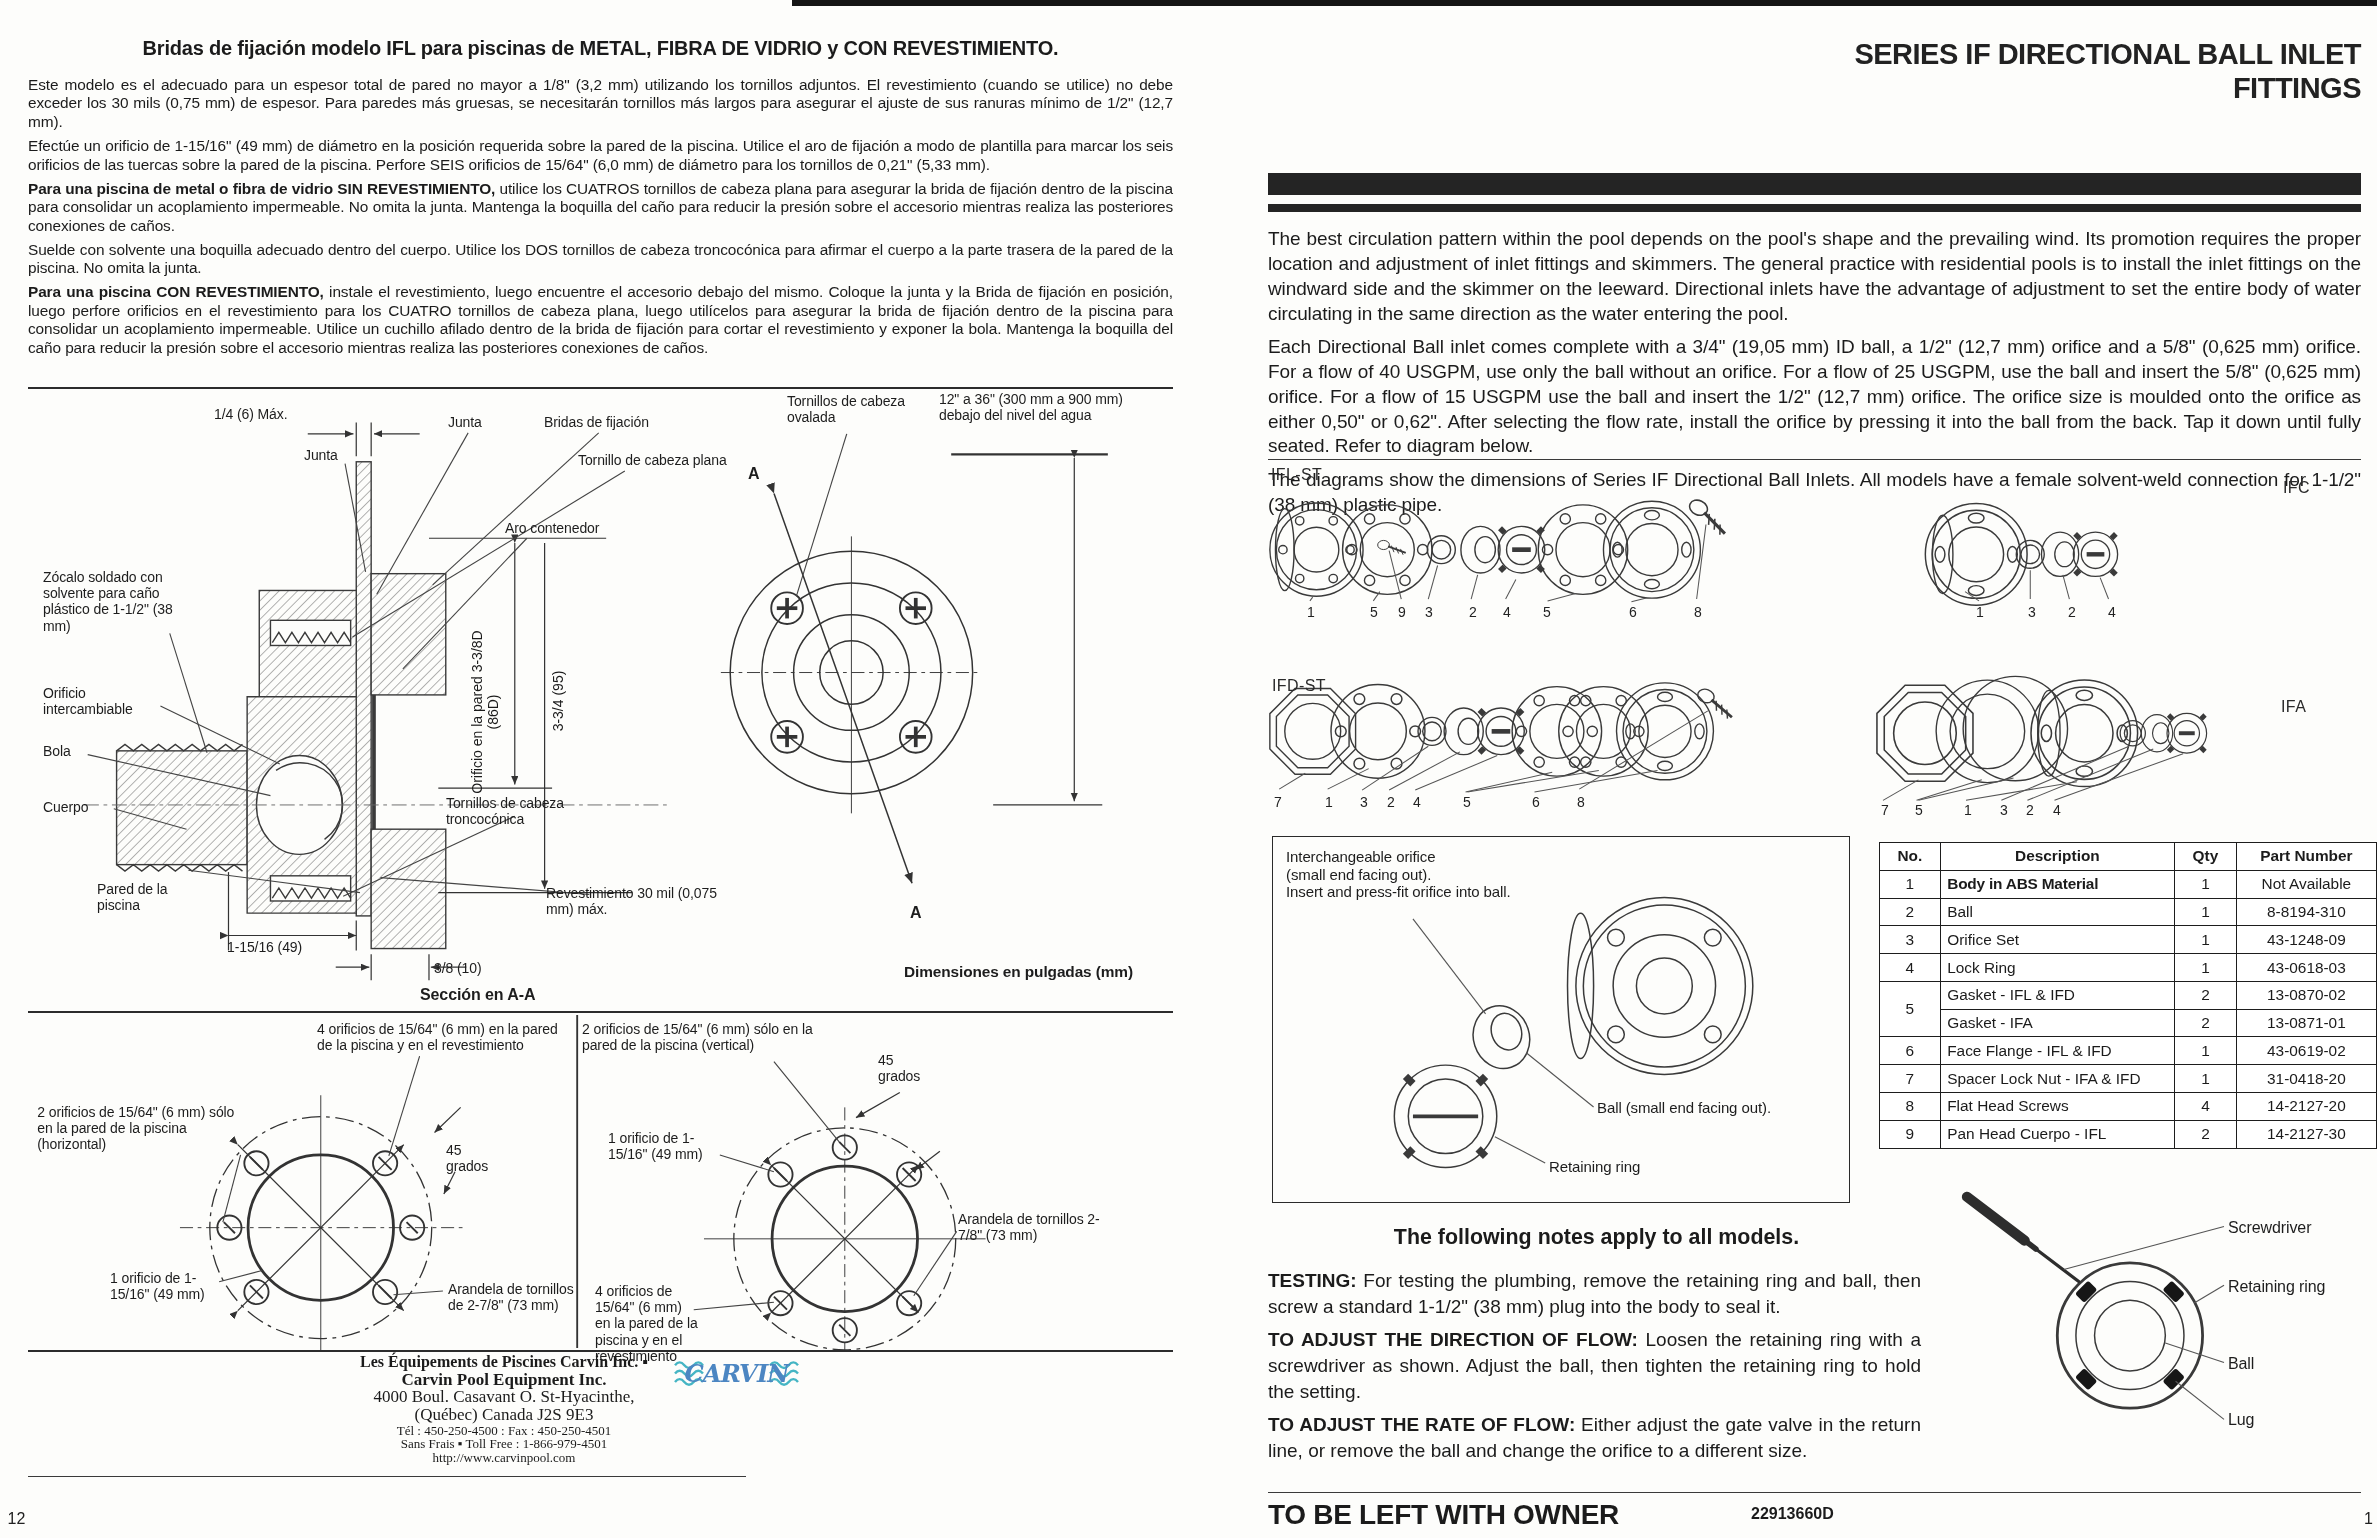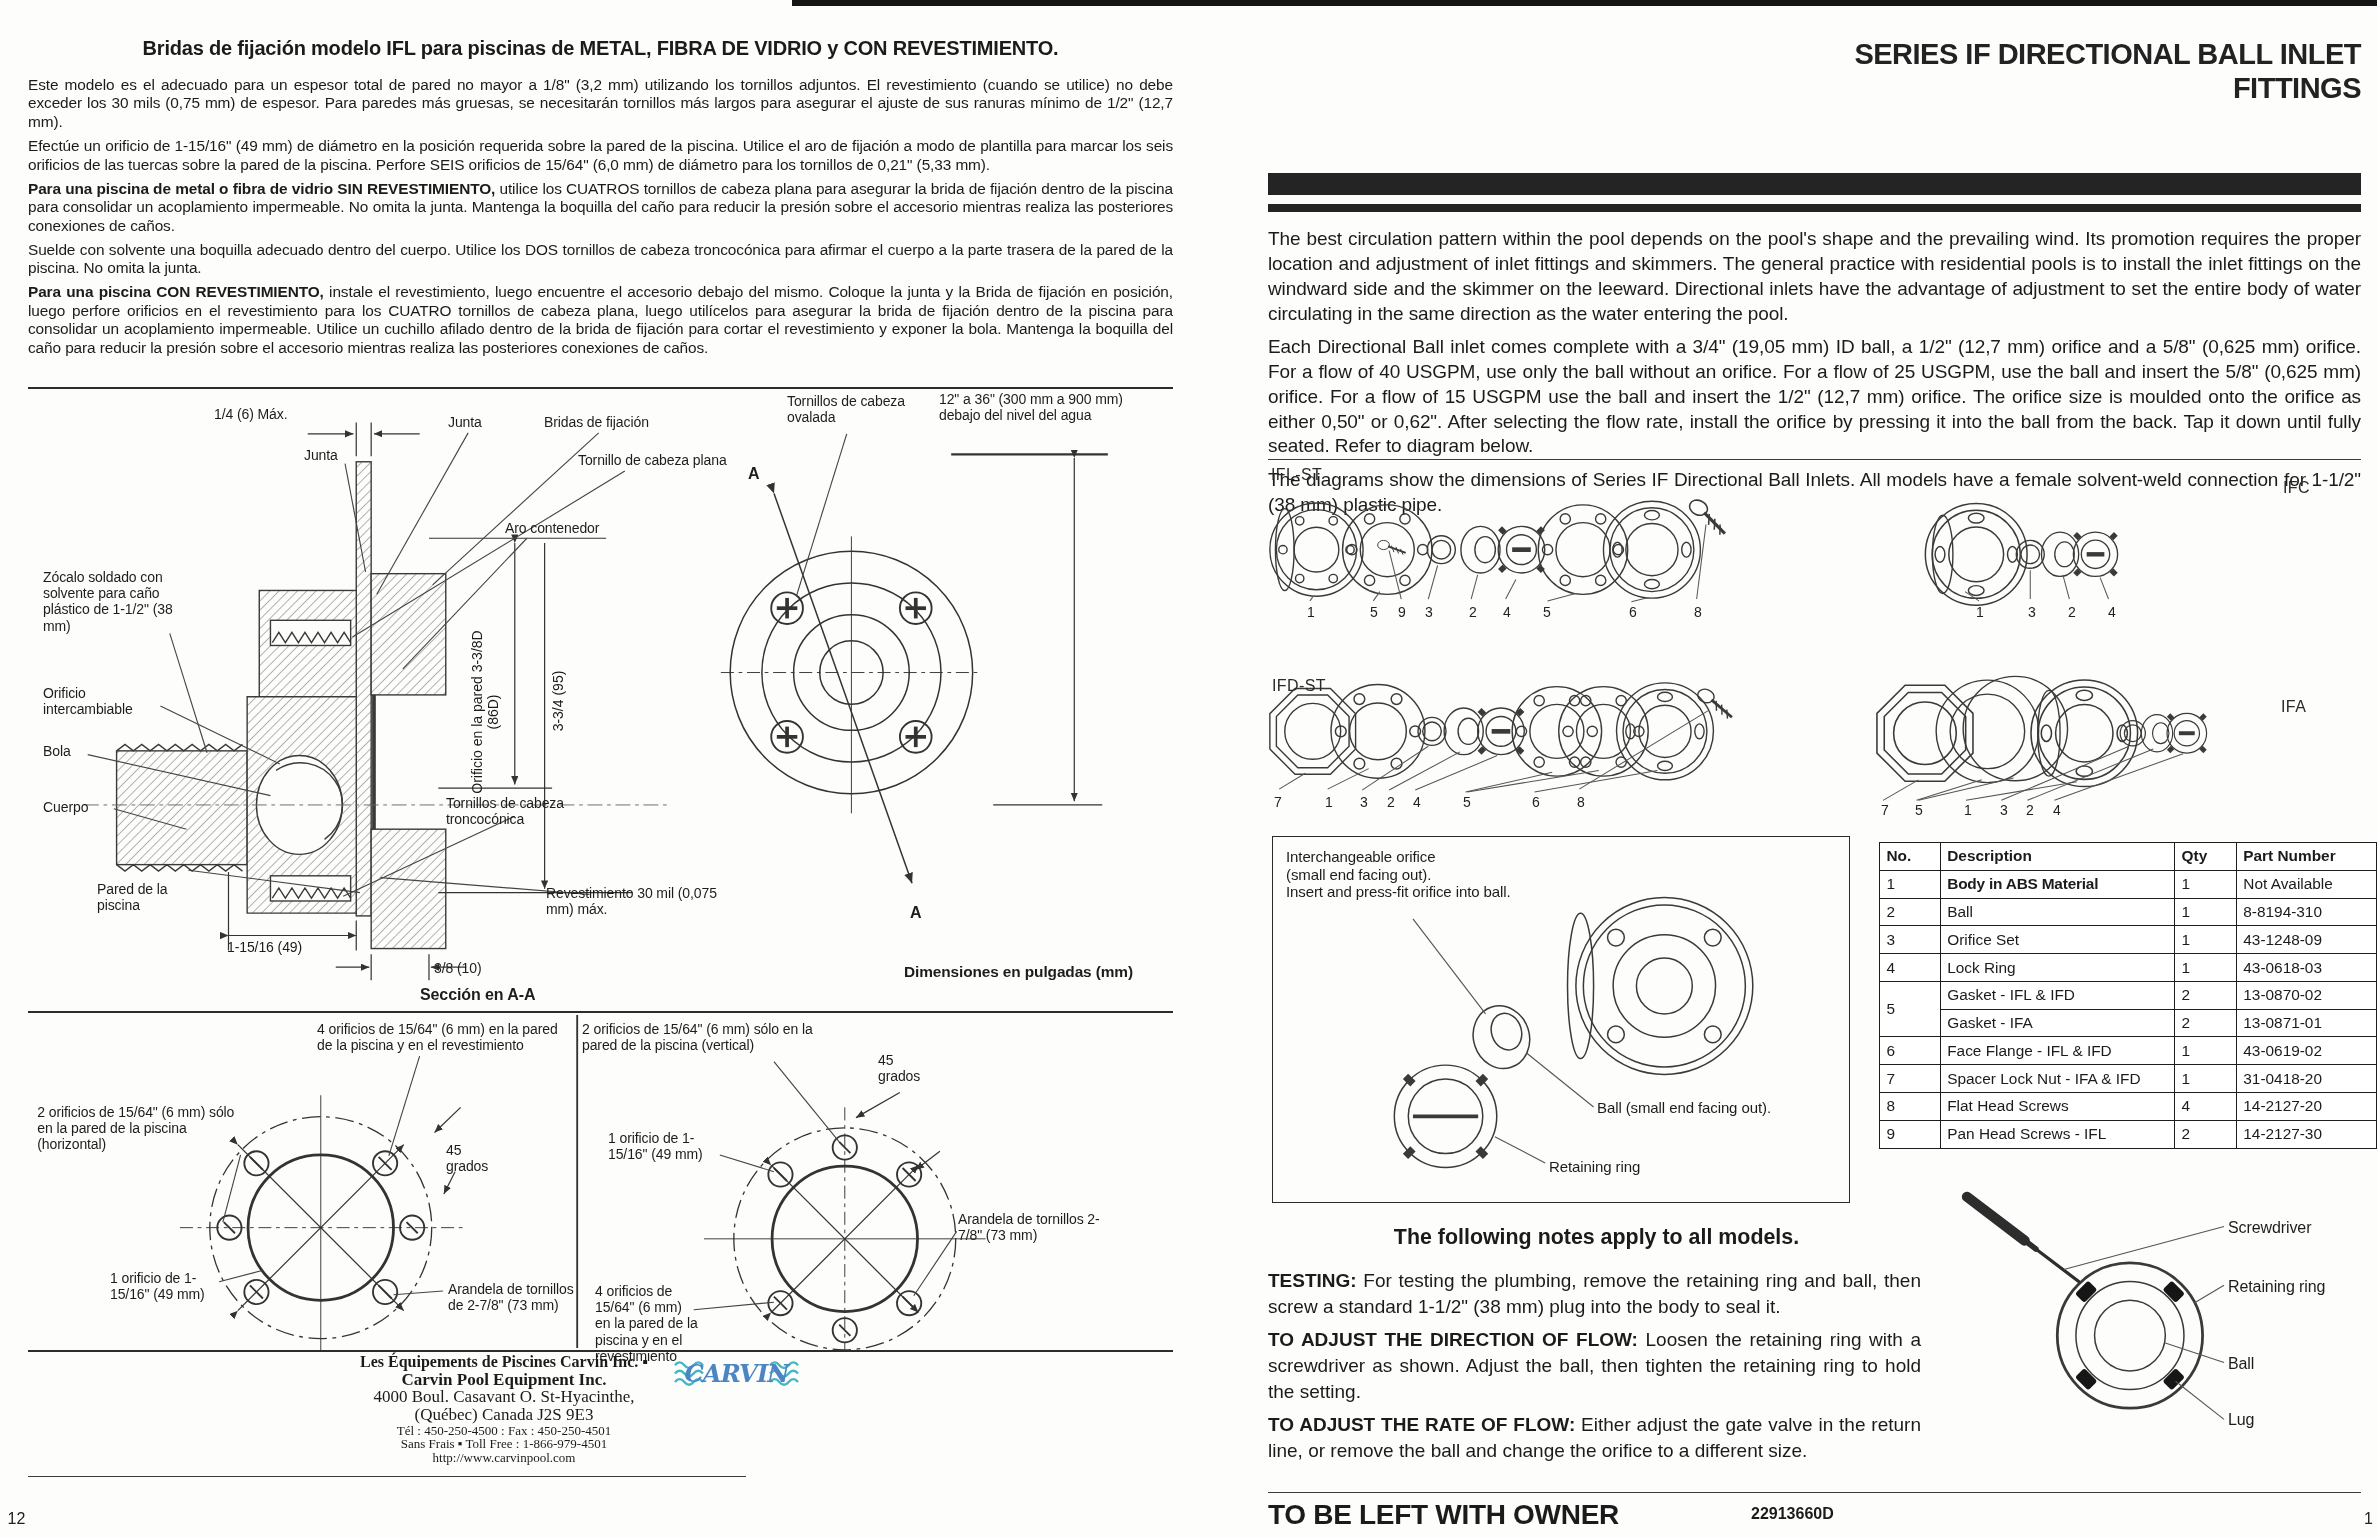--- a/index.html
+++ b/index.html
@@ -15,21 +15,21 @@
   .paras p{margin:0 0 5.6px;font-size:15.4px;line-height:1.2;text-align:justify;letter-spacing:-0.1px;}
   .vlab{position:absolute;transform:rotate(-90deg);transform-origin:0 0;font-size:14px;line-height:1.15;text-align:center;}
   .cn{position:absolute;font-size:14px;color:#222;}
   .ml{position:absolute;font-size:16px;letter-spacing:0.4px;color:#2a2a2a;}
   .bar{position:absolute;background:#242424;}
   .rtitle{position:absolute;text-align:right;font-weight:bold;font-size:29px;line-height:1.18;letter-spacing:-0.5px;color:#222;}
   .rp p{margin:0 0 8.4px;font-size:19px;line-height:1.31;text-align:justify;letter-spacing:-0.1px;}
   .notes p{margin:0 0 6.5px;font-size:19px;line-height:1.38;text-align:justify;}
   .nhead{position:absolute;font-size:21.4px;font-weight:bold;text-align:center;}
   table.parts{border-collapse:collapse;background:#fff;}
-  table.parts th,table.parts td{border:1.9px solid #1d1d1d;font-size:15.4px;padding:1.9px 6.5px;height:23px;text-align:left;}
+  table.parts th,table.parts td{border:1.9px solid #1d1d1d;font-size:15.4px;padding:1.9px 6.5px;height:23px;text-align:center;}
   table.parts th{font-weight:bold;}
   table.parts td.d{text-align:left;}
   td.hv{font-weight:bold;letter-spacing:-0.2px;}
   .addr{position:absolute;text-align:center;font-family:"Liberation Serif",serif;line-height:1.04;}
   .addr div{white-space:nowrap;}
   .a1{font-size:16px;font-weight:bold;}
   .a2{font-size:17px;font-weight:bold;}
   .a3{font-size:17px;}
   .a5{font-size:13px;}
   .pagenum{position:absolute;font-size:16px;color:#222;}
@@ -566,21 +566,21 @@
         <td>31-0418-20</td>
       </tr>
       <tr>
         <td>8</td>
         <td class="d">Flat Head Screws</td>
         <td>4</td>
         <td>14-2127-20</td>
       </tr>
       <tr>
         <td>9</td>
-        <td class="d">Pan Head Screws - IFL</td>
+        <td class="d">Pan Head Cuerpo - IFL</td>
         <td>2</td>
         <td>14-2127-30</td>
       </tr>
     </tbody>
       </table>
   </div>
 
   <div class="nhead" style="left:1298px;top:1225px;width:597px;">The following notes apply to all models.</div>
 
   <div class="al notes" style="left:1268px;top:1268px;width:653px;">

